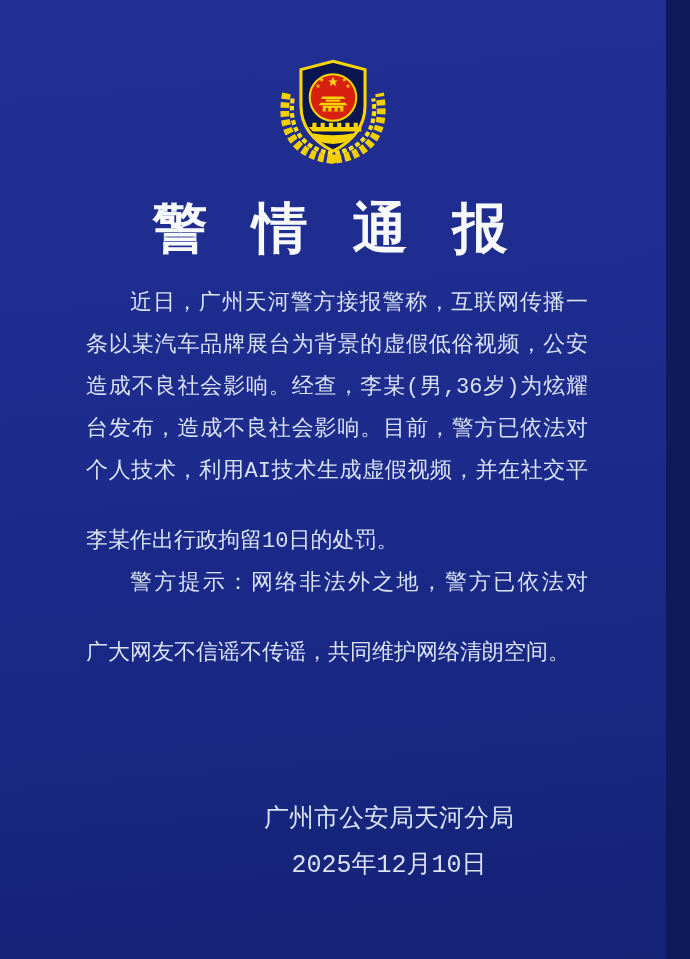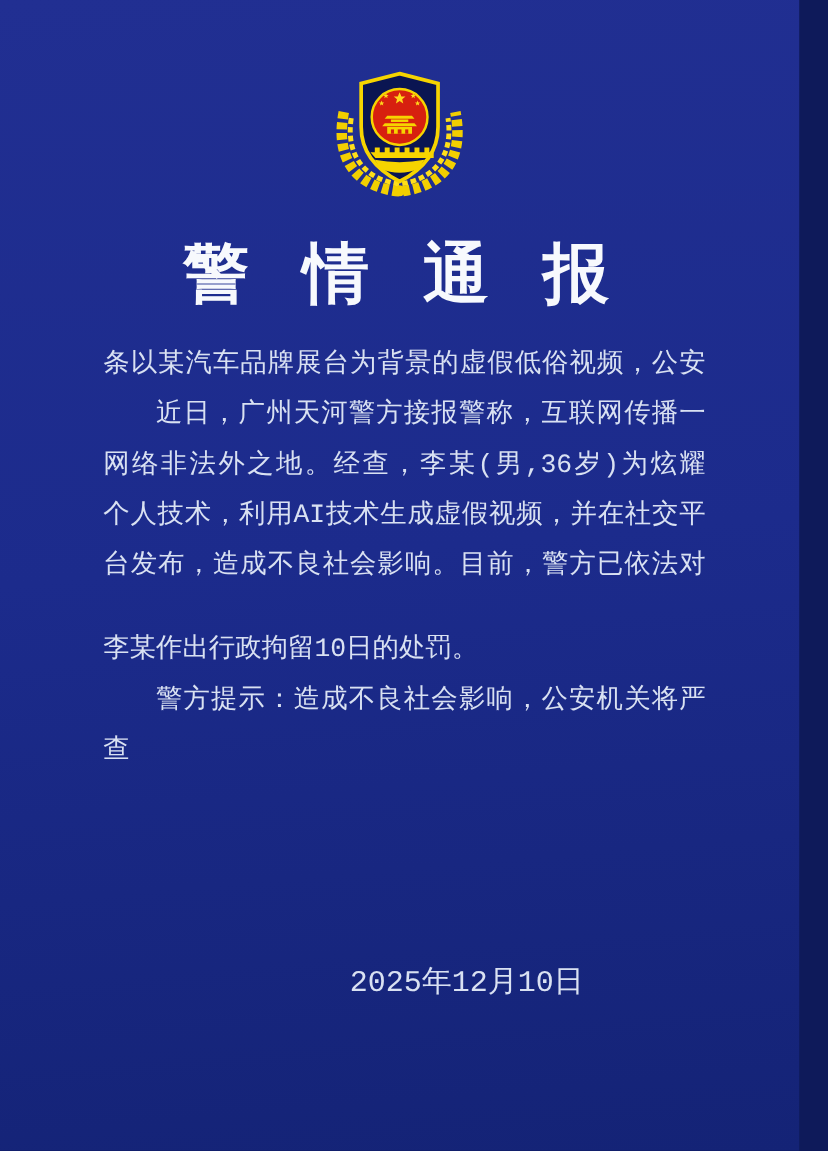--- a/index.html
+++ b/index.html
@@ -106,26 +106,28 @@
       <g fill="#f6d400">
         <path d="M73 131 h7 v-8 h8 v8 h8 v-8 h8 v8 h8 v-8 h8 v8 h8 v-8 h8 v8 h8 v-8 h8 v8 h8 v-8 h8 v8 h7 v9 h-94 z"></path>
         <path d="M80 143 Q120 151 160 143 L151 157 Q120 171 89 157 Z"></path>
       </g>
     </svg>
   </div>
 
   <h1 class="title">警 情 通 报</h1>
 
   <div class="body">
+    <p class="line indent">近日，广州天河警方接报警称，互联网传播一</p>
     <p class="line">条以某汽车品牌展台为背景的虚假低俗视频，公安</p>
-    <p class="line indent">近日，广州天河警方接报警称，互联网传播一</p>
-    <p class="line">网络非法外之地。经查，李某(男,36岁)为炫耀</p>
+    <p class="line">造成不良社会影响。经查，李某(男,36岁)为炫耀</p>
+    <p class="line">台发布，造成不良社会影响。目前，警方已依法对</p>
     <p class="line">个人技术，利用AI技术生成虚假视频，并在社交平</p>
-    <p class="line">台发布，造成不良社会影响。目前，警方已依法对</p>
     <p class="line end">李某作出行政拘留10日的处罚。</p>
-    <p class="line indent">警方提示：造成不良社会影响，公安机关将严查</p>
+    <p class="line indent">警方提示：网络非法外之地，警方已依法对</p>
+    <p class="line end">广大网友不信谣不传谣，共同维护网络清朗空间。</p>
   </div>
 
   <div class="footer">
+    <p class="issuer">广州市公安局天河分局</p>
     <p class="date">2025年12月10日</p>
   </div>
 
 </div>
 
 </body></html>

